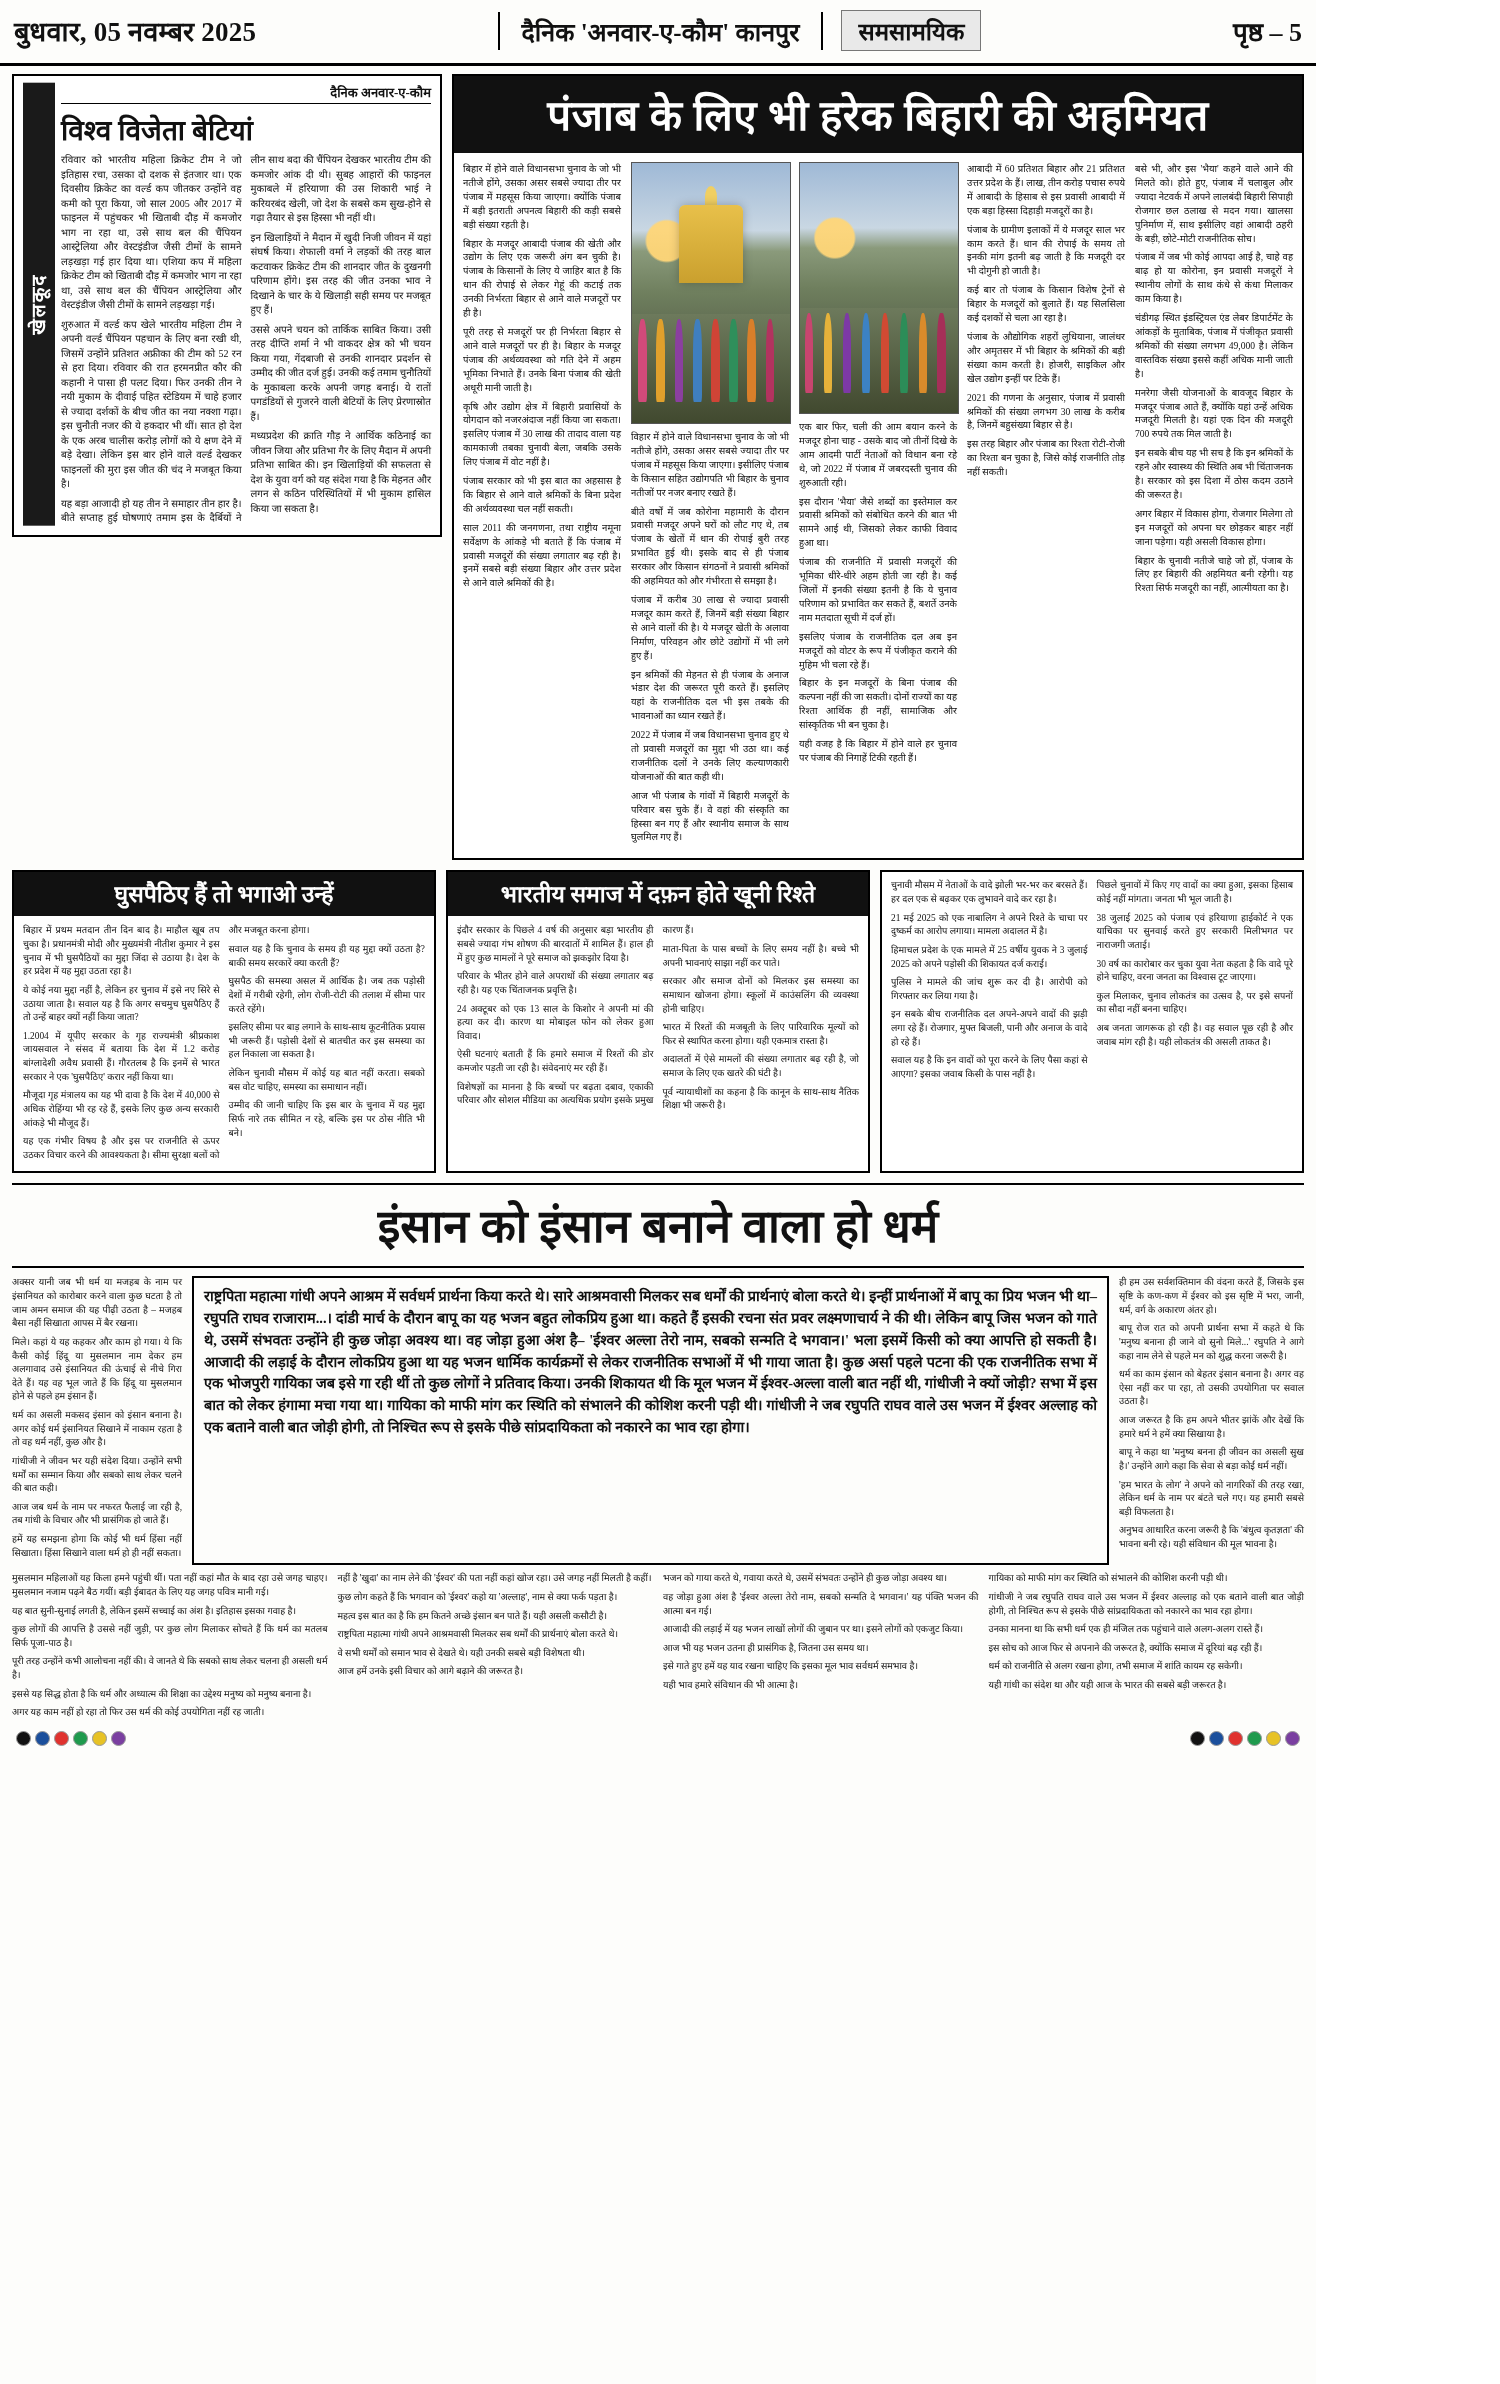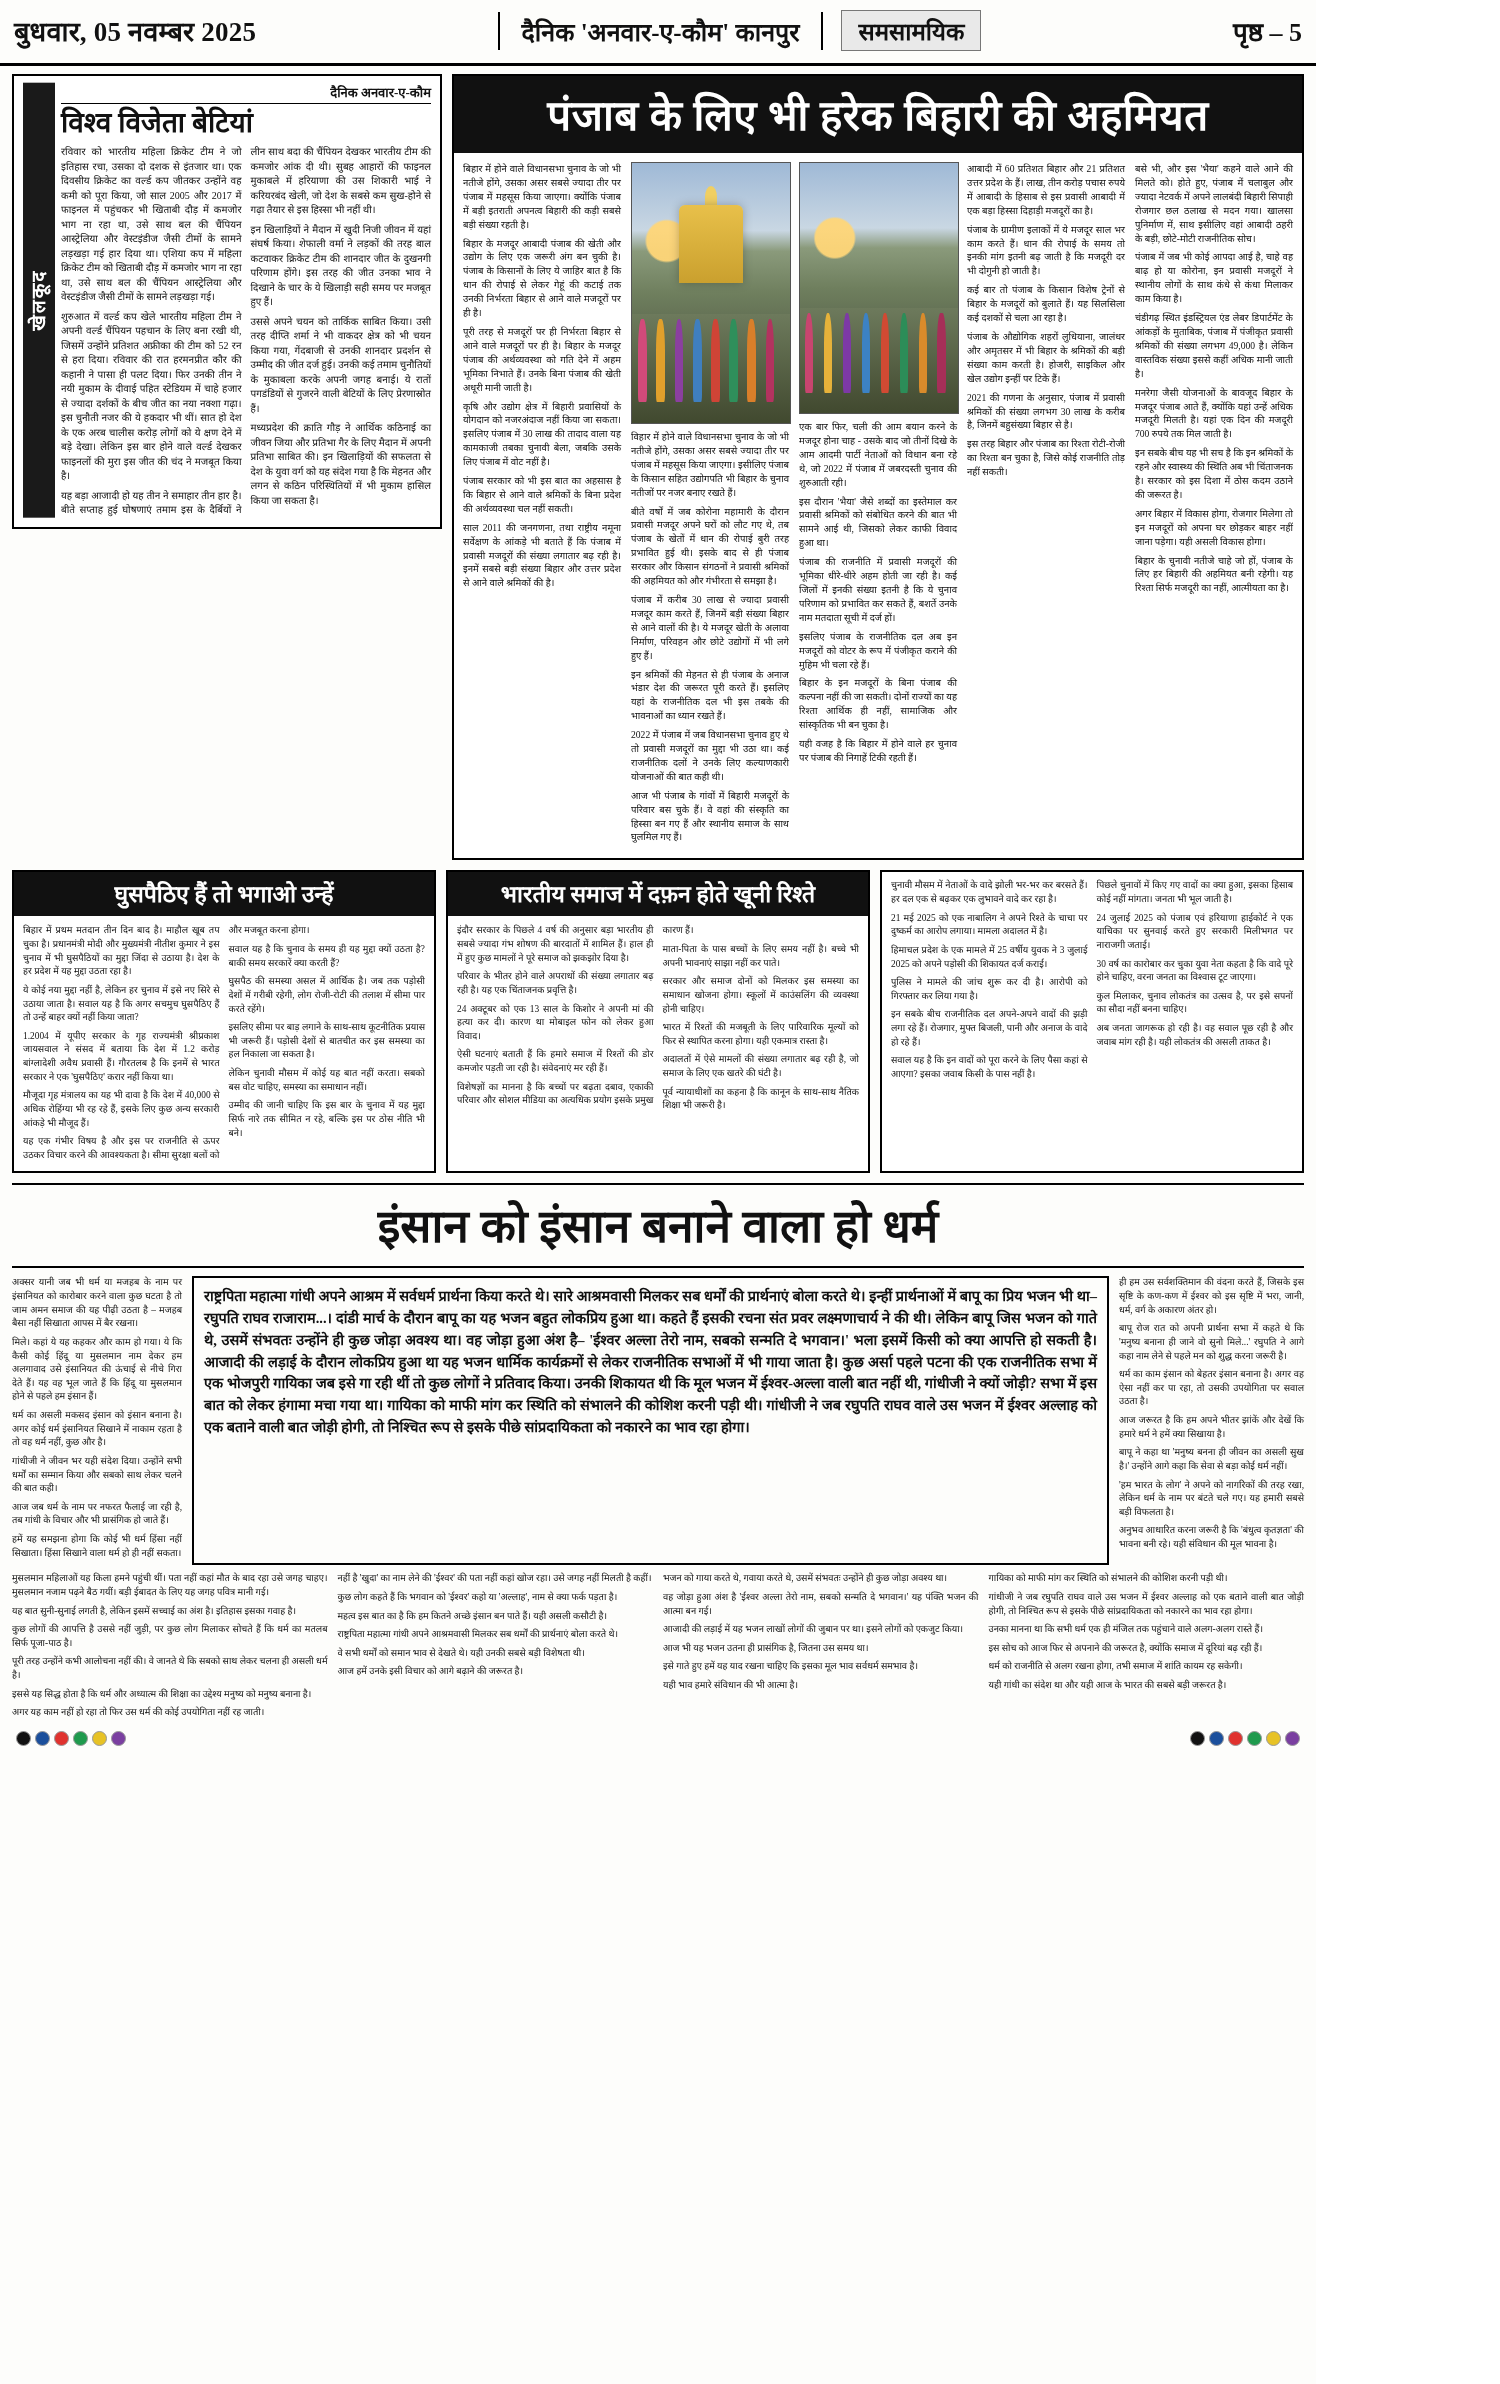--- a/index.html
+++ b/index.html
@@ -100,21 +100,21 @@
     flex:0 0 26px;
   }
   .lf-main{flex:1;min-width:0;}
   .kicker{
     text-align:right;
     font-family:"Liberation Serif", serif;
     font-size:13px;
     font-weight:bold;
     border-bottom:1px solid #000;
     padding-bottom:2px;
-    margin-bottom:3px;
+    margin-bottom:11px;
   }
   .lf-head{
     font-family:"Liberation Serif", serif;
     font-size:28px;
     font-weight:bold;
     line-height:1.15;
     margin:2px 0 6px 0;
   }
   .lf-body{
     font-family:Liberation Serif, serif;
@@ -402,21 +402,21 @@
         </div>
         <div class="mid-box boxed">
           <div class="mid-body">
             <p>चुनावी मौसम में नेताओं के वादे झोली भर-भर कर बरसते हैं। हर दल एक से बढ़कर एक लुभावने वादे कर रहा है।</p>
             <p>21 मई 2025 को एक नाबालिग ने अपने रिश्ते के चाचा पर दुष्कर्म का आरोप लगाया। मामला अदालत में है।</p>
             <p>हिमाचल प्रदेश के एक मामले में 25 वर्षीय युवक ने 3 जुलाई 2025 को अपने पड़ोसी की शिकायत दर्ज कराई।</p>
             <p>पुलिस ने मामले की जांच शुरू कर दी है। आरोपी को गिरफ्तार कर लिया गया है।</p>
             <p>इन सबके बीच राजनीतिक दल अपने-अपने वादों की झड़ी लगा रहे हैं। रोजगार, मुफ्त बिजली, पानी और अनाज के वादे हो रहे हैं।</p>
             <p>सवाल यह है कि इन वादों को पूरा करने के लिए पैसा कहां से आएगा? इसका जवाब किसी के पास नहीं है।</p>
             <p>पिछले चुनावों में किए गए वादों का क्या हुआ, इसका हिसाब कोई नहीं मांगता। जनता भी भूल जाती है।</p>
-            <p>24 जुलाई 2025 को पंजाब एवं हरियाणा हाईकोर्ट ने एक याचिका पर सुनवाई करते हुए सरकारी मिलीभगत पर नाराजगी जताई।</p>
+            <p>38 जुलाई 2025 को पंजाब एवं हरियाणा हाईकोर्ट ने एक याचिका पर सुनवाई करते हुए सरकारी मिलीभगत पर नाराजगी जताई।</p>
             <p>30 वर्ष का कारोबार कर चुका युवा नेता कहता है कि वादे पूरे होने चाहिए, वरना जनता का विश्वास टूट जाएगा।</p>
             <p>कुल मिलाकर, चुनाव लोकतंत्र का उत्सव है, पर इसे सपनों का सौदा नहीं बनना चाहिए।</p>
             <p>अब जनता जागरूक हो रही है। वह सवाल पूछ रही है और जवाब मांग रही है। यही लोकतंत्र की असली ताकत है।</p>
           </div>
         </div>
       </div>
 
     <div class="row-bottom">
       <div class="bf-head">इंसान को इंसान बनाने वाला हो धर्म</div>
       <div class="bf-top">

